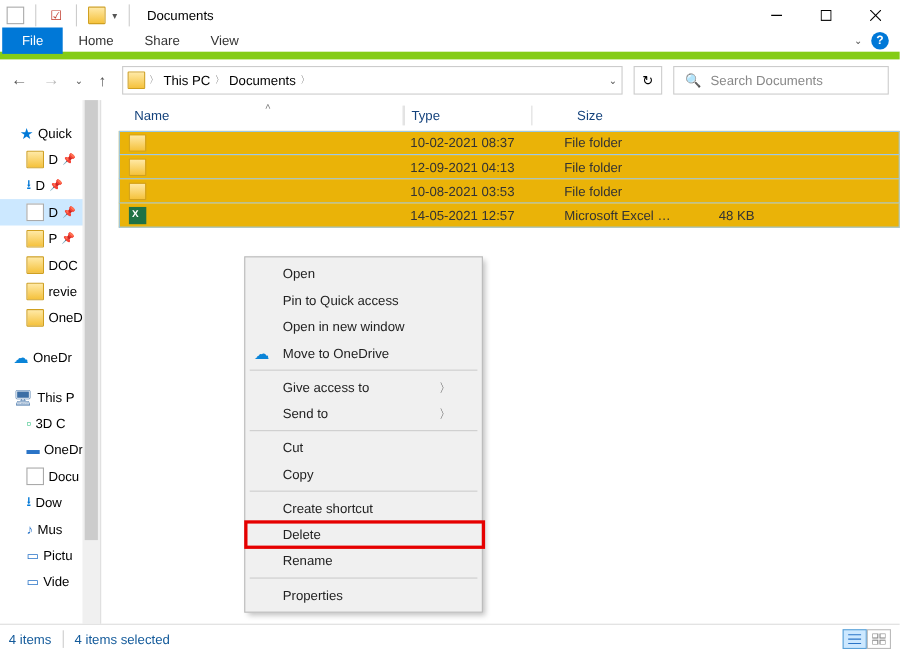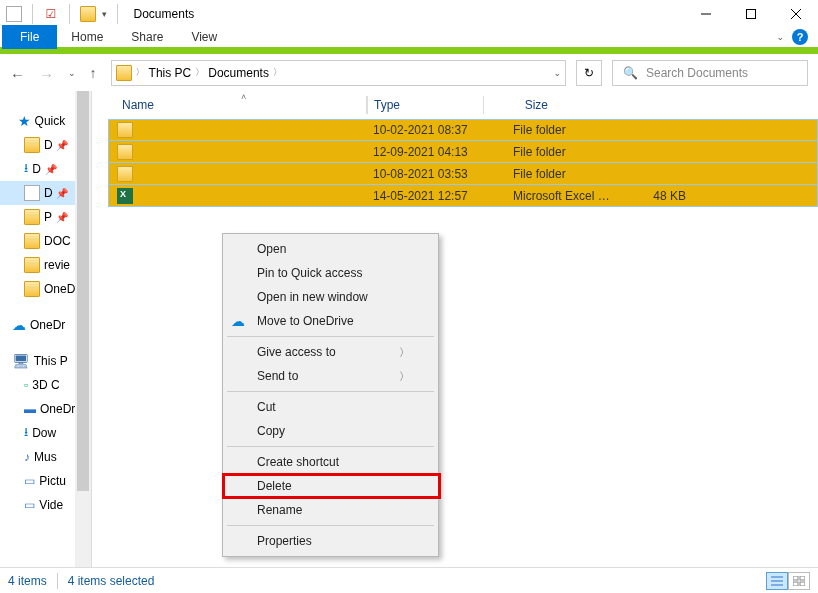--- a/index.html
+++ b/index.html
@@ -224,20 +224,24 @@
       </div>
     <div class="sb-item indent">
         <span style="color:#2b7;">▫</span>
         <span>3D C</span>
       </div>
     <div class="sb-item indent">
         <span style="color:#2a74c7">▬</span>
         <span>OneDr</span>
       </div>
     <div class="sb-item indent">
+        <span class="sb-ico page-ico"></span>
+        <span>Docu</span>
+      </div>
+    <div class="sb-item indent">
         <span style="color:#0078d7">⭳</span>
         <span>Dow</span>
       </div>
     <div class="sb-item indent">
         <span style="color:#2a74c7">♪</span>
         <span>Mus</span>
       </div>
     <div class="sb-item indent">
         <span style="color:#2a74c7">▭</span>
         <span>Pictu</span>

